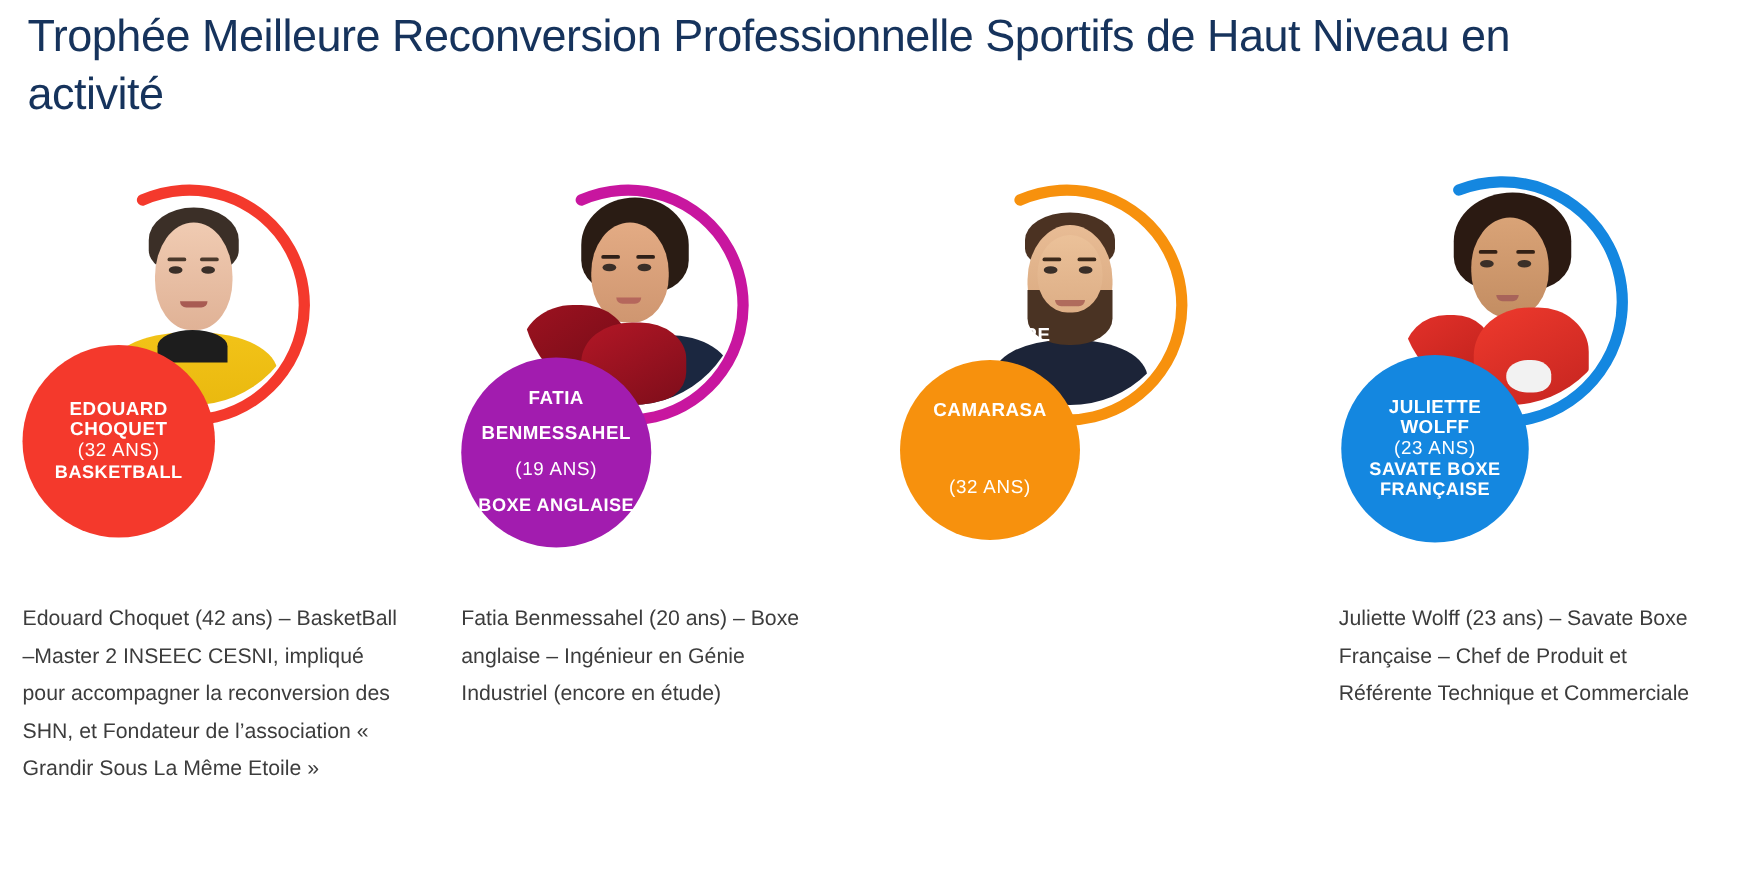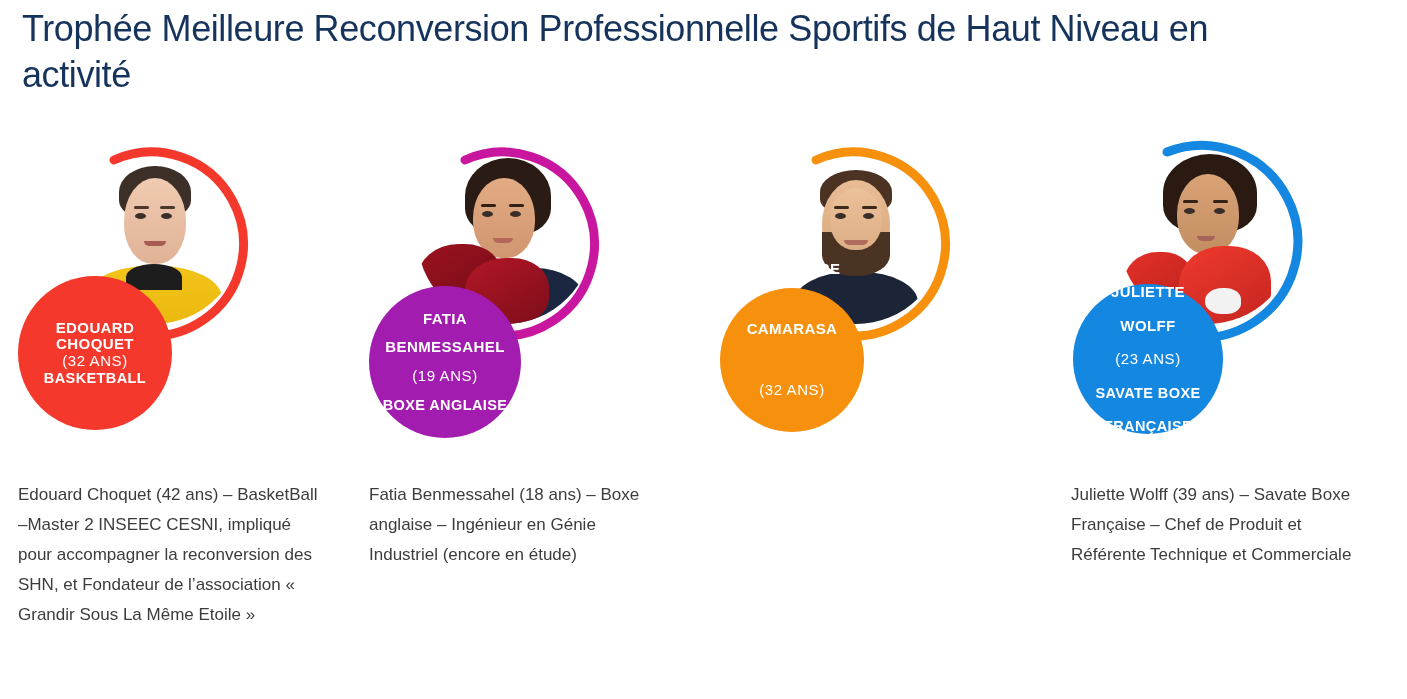--- a/index.html
+++ b/index.html
@@ -237,21 +237,21 @@
           <path d="M 96 34 A 92 92 0 1 1 62 176" fill="none" stroke="#c8169f" stroke-width="9" stroke-linecap="round"></path>
         </svg>
         <div class="badge" style="left:0px; top:160px; width:152px; height:152px; background:#a21caf;gap:12px;">
           <span class="bname">FATIA</span>
           <span class="bname">BENMESSAHEL</span>
           <span class="bage">(19 ANS)</span>
           <span class="bsport">BOXE ANGLAISE</span>
         </div>
       </div>
       <div class="cap-wrap">
-        <p class="caption"> Fatia Benmessahel (18 ans) – Boxe anglaise – Ingénieur en Génie Industriel (encore en étude)</p>
+        <p class="caption"> Fatia Benmessahel (20 ans) – Boxe anglaise – Ingénieur en Génie Industriel (encore en étude)</p>
       </div>
     </div>
 
     <div class="profile-col">
       <div class="portrait-wrap">
         <div class="photo-circle">
           <div class="photo-inner" style="background:#ffffff;">
             <div class="torso" style="left:26px; top:124px; width:124px; height:66px; background:#1c2438;"></div>
             <div class="hair" style="left:52px; top:22px; width:72px; height:44px; background:#4b3222;"></div>
             <div class="face" style="left:54px; top:32px; width:68px; height:88px; background:linear-gradient(180deg,#e8bc95 0%, #d7a67c 100%);"></div>
@@ -288,27 +288,27 @@
             <div class="eye" style="left:95px; top:60px;"></div>
             <div class="mouth" style="left:78px; top:88px; width:18px; background:#a8635a;"></div>
             <div class="glove" style="left:4px; top:104px; width:72px; height:68px; background:linear-gradient(145deg,#e4312a 0%, #b81f1a 100%);"></div>
             <div class="glove" style="left:60px; top:98px; width:92px; height:80px; background:linear-gradient(150deg,#ef3a2d 0%, #c42420 100%);"></div>
             <div class="glove" style="left:86px; top:140px; width:36px; height:26px; background:#f2f2f2;"></div>
           </div>
         </div>
         <svg class="ring-svg" viewBox="0 0 300 310">
           <path d="M 96 26 A 96 96 0 1 1 58 178" fill="none" stroke="#1487e0" stroke-width="9" stroke-linecap="round"></path>
         </svg>
-        <div class="badge" style="left:2px; top:158px; width:150px; height:150px; background:#1487e0;justify-content:space-between;">
+        <div class="badge" style="left:2px; top:158px; width:150px; height:150px; background:#1487e0;">
           <span class="bname">JULIETTE</span>
           <span class="bname">WOLFF</span>
           <span class="bage">(23 ANS)</span>
           <span class="bsport">SAVATE BOXE</span>
           <span class="bsport">FRANÇAISE</span>
         </div>
       </div>
       <div class="cap-wrap">
-        <p class="caption"> Juliette Wolff (39 ans) – Savate Boxe Française – Chef de Produit et Référente Technique et Commerciale</p>
+        <p class="caption"> Juliette Wolff (23 ans) – Savate Boxe Française – Chef de Produit et Référente Technique et Commerciale</p>
       </div>
     </div>
 
   </div>
 </div>
 
 </body></html>

